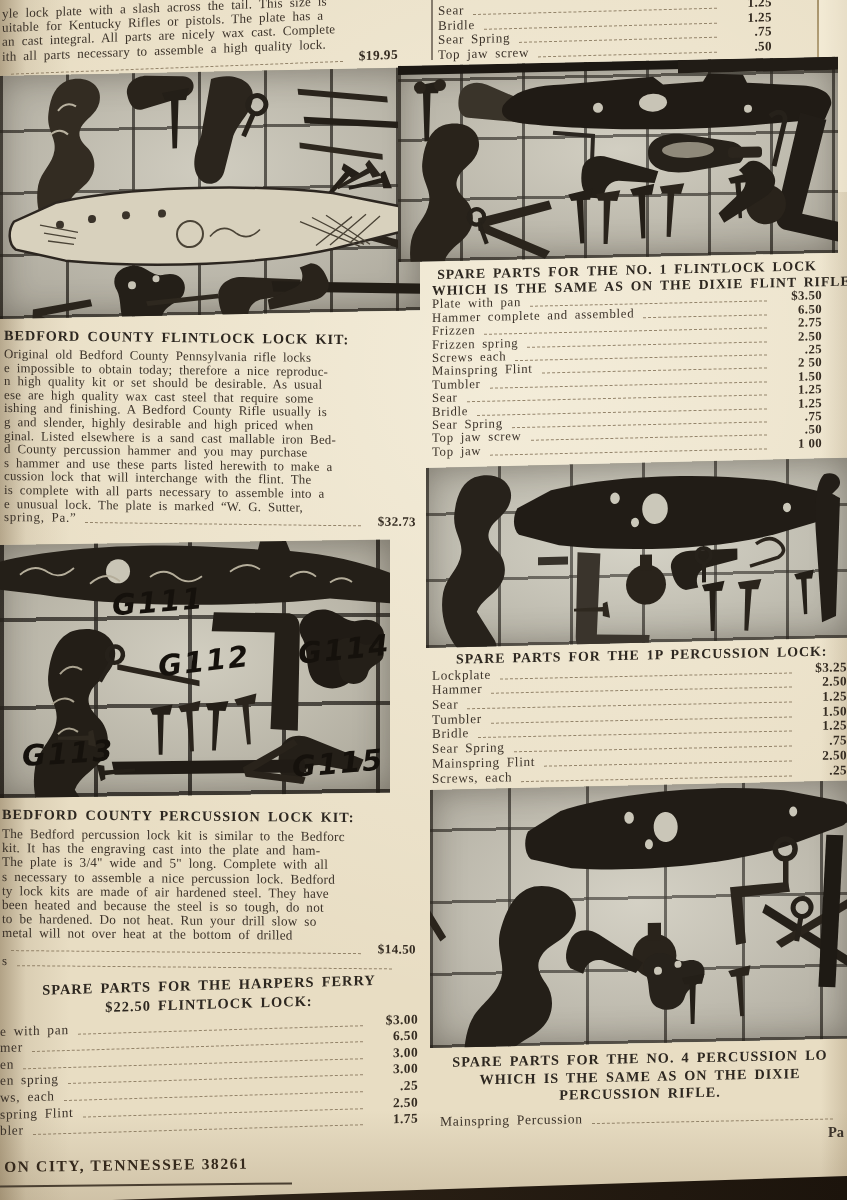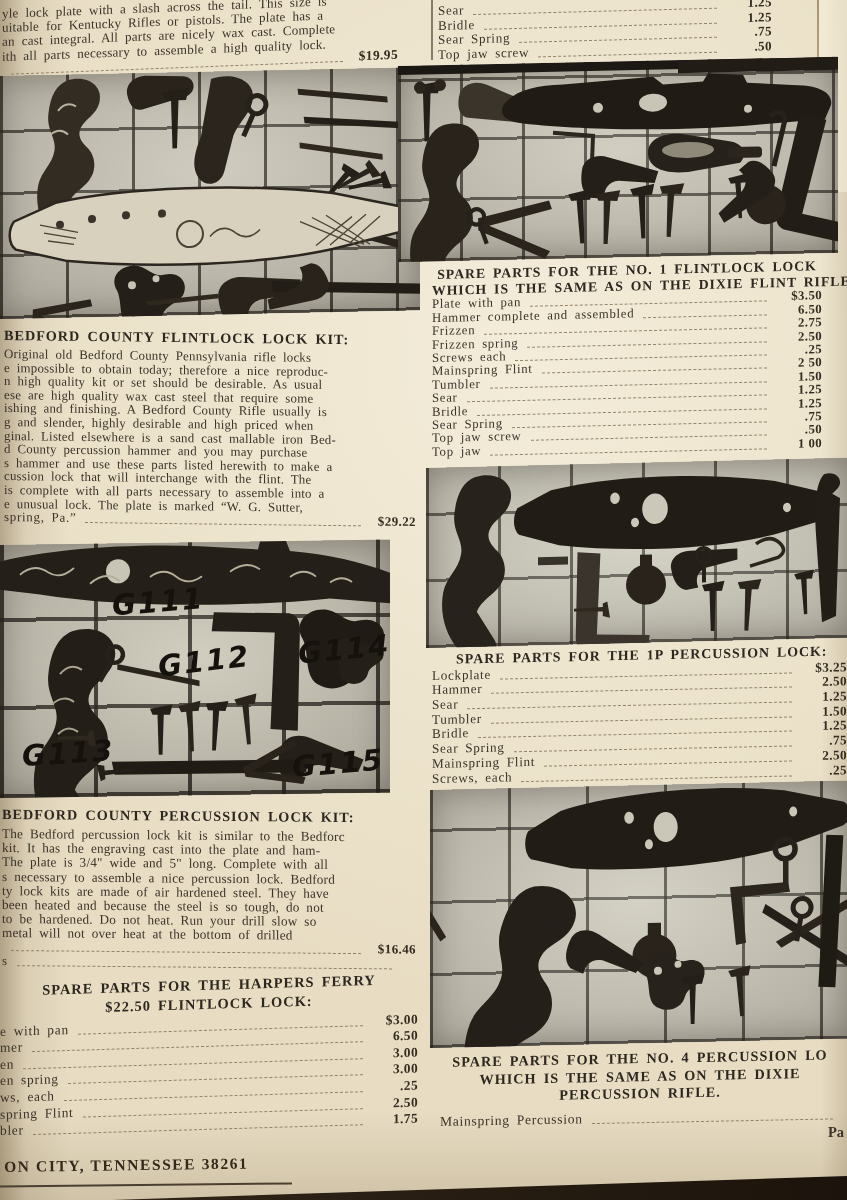--- a/index.html
+++ b/index.html
@@ -152,21 +152,21 @@
         <div class="tline" style="height:13.6px;font-size:12.9px;">ginal.  Listed elsewhere is a sand cast mallable iron Bed-</div>
         <div class="tline" style="height:13.6px;font-size:12.9px;">d County percussion hammer and you may purchase</div>
         <div class="tline" style="height:13.6px;font-size:12.9px;">s hammer and use these parts listed herewith to make a</div>
         <div class="tline" style="height:13.6px;font-size:12.9px;">cussion lock that will interchange with the flint.  The</div>
         <div class="tline" style="height:13.6px;font-size:12.9px;">is complete with all parts necessary to assemble into a</div>
         <div class="tline" style="height:13.6px;font-size:12.9px;">e unusual lock.  The plate is marked “W. G. Sutter,</div>
       </div>
     <div class="prow" style="height:14.5px;font-size:13px;">
       <span class="plabel">spring, Pa.”</span>
       <span class="leader"></span>
-      <span class="pprice">$29.22</span>
+      <span class="pprice">$32.73</span>
     </div>
   </div>
 
   <div class="photo" style="left:0;top:545px;width:390px;height:253px;transform:skewY(-0.8deg);
        background:
         radial-gradient(100% 100% at 50% 45%, rgba(255,255,248,.15), rgba(22,17,10,.25)),
         repeating-linear-gradient(90deg, rgba(24,20,15,.85) 0 4px, transparent 4px 94px),
         repeating-linear-gradient(0deg, rgba(24,20,15,.8) 0 4px, transparent 4px 88px),
         #c9c5b6;">
     <svg class="parts" width="390" height="253" viewBox="0 0 390 253">
@@ -206,21 +206,21 @@
         <div class="tline" style="height:14.2px;font-size:13.2px;">The plate is 3/4" wide and 5" long.  Complete with all</div>
         <div class="tline" style="height:14.2px;font-size:13.2px;">s necessary to assemble a nice percussion lock.  Bedford</div>
         <div class="tline" style="height:14.2px;font-size:13.2px;">ty lock kits are made of air hardened steel.  They have</div>
         <div class="tline" style="height:14.2px;font-size:13.2px;">been heated and because the steel is so tough, do not</div>
         <div class="tline" style="height:14.2px;font-size:13.2px;">to be hardened.  Do not heat.  Run your drill slow so</div>
         <div class="tline" style="height:14.2px;font-size:13.2px;">metal will not over heat at the bottom of drilled</div>
       </div>
     <div class="prow" style="height:14.5px;font-size:13px;">
       <span class="plabel"></span>
       <span class="leader"></span>
-      <span class="pprice">$16.46</span>
+      <span class="pprice">$14.50</span>
     </div>
     <div class="prow" style="height:14.5px;font-size:13px;">
       <span class="plabel">s</span>
       <span class="leader" style="margin-right:24px;"></span>
 
     </div>
   </div>
 
   <div class="sec" style="left:0;top:983px;width:418px;transform:skewY(-1.7deg);">
     <div class="heading center" style="font-size:14.4px;height:19px;">SPARE PARTS FOR THE HARPERS FERRY</div>

